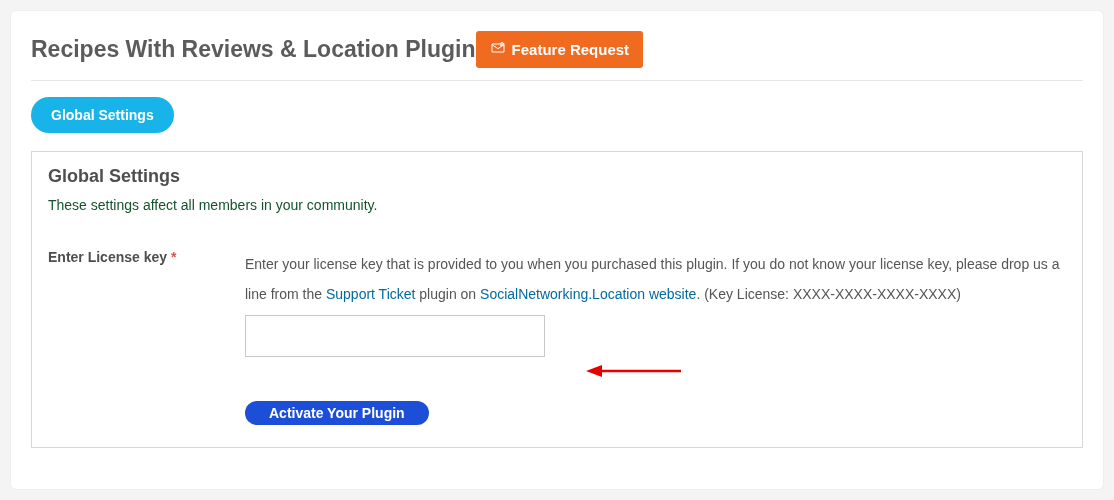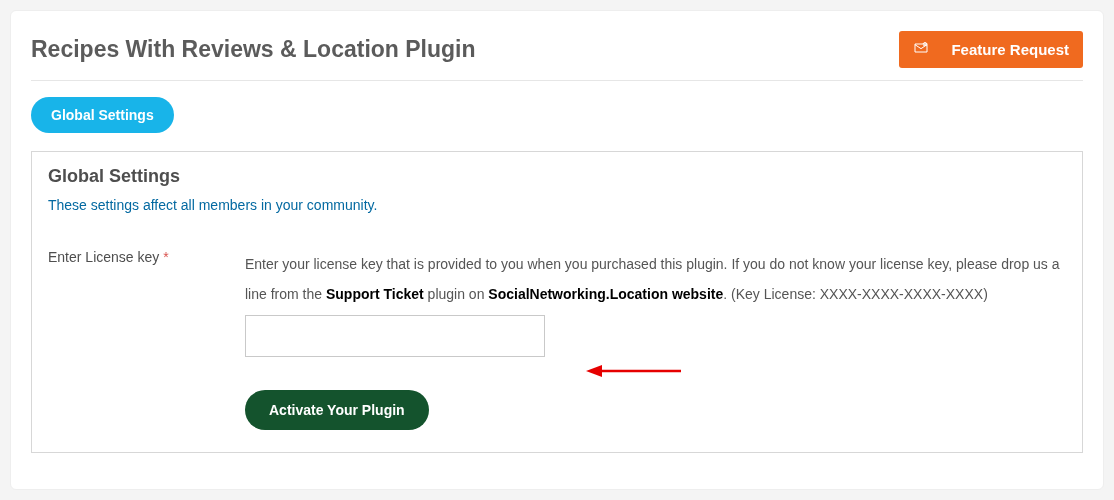--- a/index.html
+++ b/index.html
@@ -17,40 +17,39 @@
     background: #fff;
     border: 1px solid #eee;
     border-radius: 6px;
     padding: 20px 20px 20px 20px;
     height: 480px;
     position: relative;
   }
   .header-row {
     display: flex;
     align-items: center;
-    justify-content: space-between;
     border-bottom: 1px solid #e6e6e6;
     padding-bottom: 12px;
   }
   .page-title {
     font-size: 23px;
     font-weight: bold;
     color: #5b5b5b;
   }
   .feature-btn {
     background: #f06a1f;
     color: #fff;
     font-weight: bold;
     border: none;
     border-radius: 3px;
     padding: 9px 14px;
     font-size: 15px;
     display: inline-flex;
     align-items: center;
-    gap: 22px;
+    gap: 6px;
     cursor: pointer;
   }
   .feature-btn svg {
     width: 16px;
     height: 16px;
     stroke: #fff;
     fill: none;
     stroke-width: 1.5;
   }
   .tab-row {
@@ -71,59 +70,59 @@
     margin-top: 18px;
     padding: 14px 16px 22px 16px;
   }
   .section-title {
     font-size: 18px;
     font-weight: bold;
     color: #4e4e4e;
     margin: 0 0 10px 0;
   }
   .section-desc {
-    color: #0369a1;
+    color: #14532d;
     margin-bottom: 36px;
   }
   .form-row {
     display: flex;
     align-items: flex-start;
   }
   .form-label {
     width: 197px;
     flex: 0 0 197px;
-    font-weight: normal;
+    font-weight: bold;
     color: #4e4e4e;
     font-size: 14px;
   }
   .req { color: #d9534f; }
   .form-body { flex: 1; }
   .desc-text {
     color: #555;
     line-height: 30px;
     font-size: 14px;
   }
-  .link { color: #000000; text-decoration: none; cursor: pointer; font-weight: bold; }
+  .link { color: #0369a1; text-decoration: none; cursor: pointer; }
   .license-input {
     margin-top: 6px;
     width: 300px;
     height: 42px;
     border: 1px solid #c9c9c9;
     padding: 6px 8px;
     font-size: 14px;
     color: #333;
   }
   .activate-btn {
-    margin-top: 33px;
-    background: #14532d;
+    margin-top: 44px;
+    background: #1d4ed8;
     color: #fff;
     font-weight: bold;
     border: none;
     border-radius: 22px;
-    padding: 12px 24px;
+    padding: 4px 24px;
     font-size: 14px;
     cursor: pointer;
   }
   .arrow {
     position: absolute;
     left: 575px;
     top: 350px;
   }
   .arrow svg { display: block; }
 </style>

